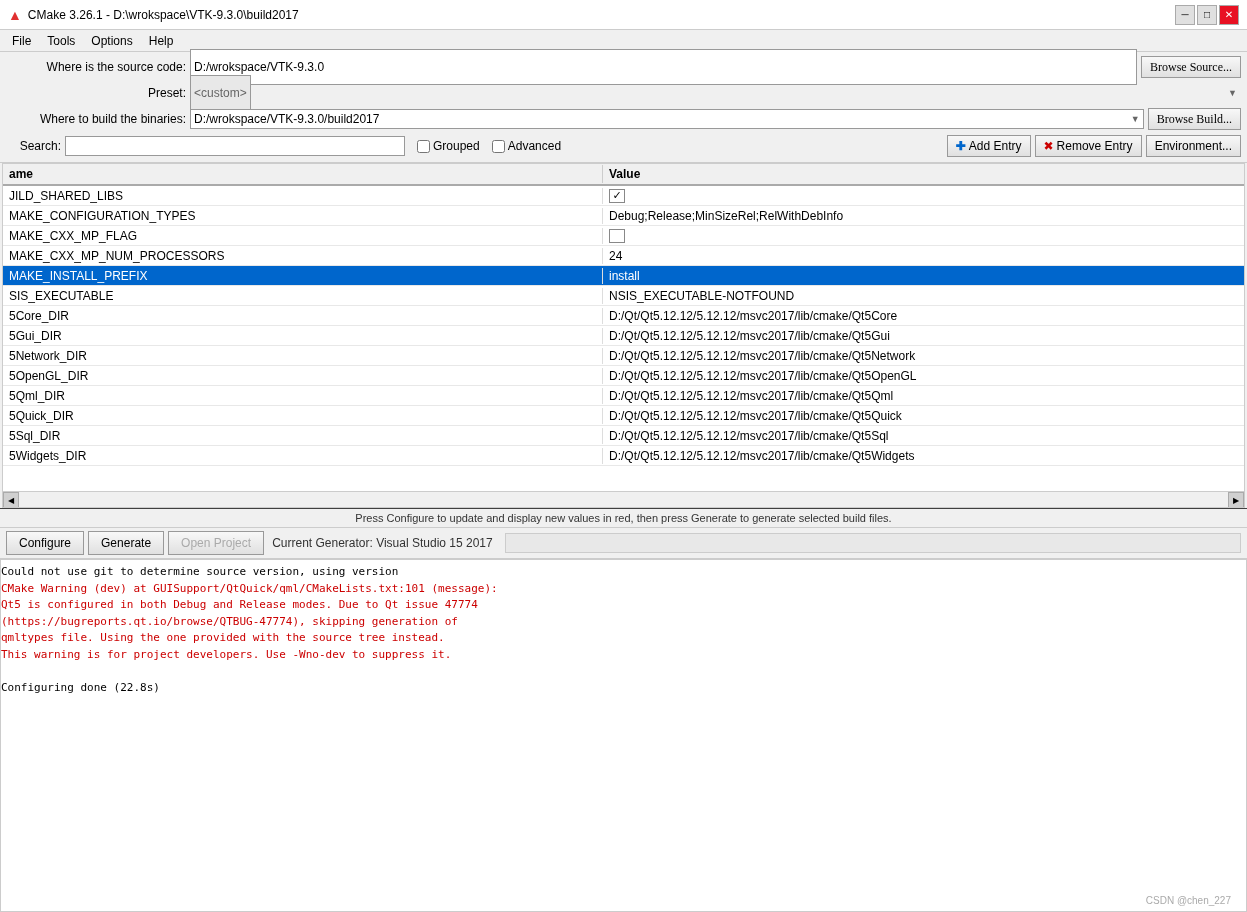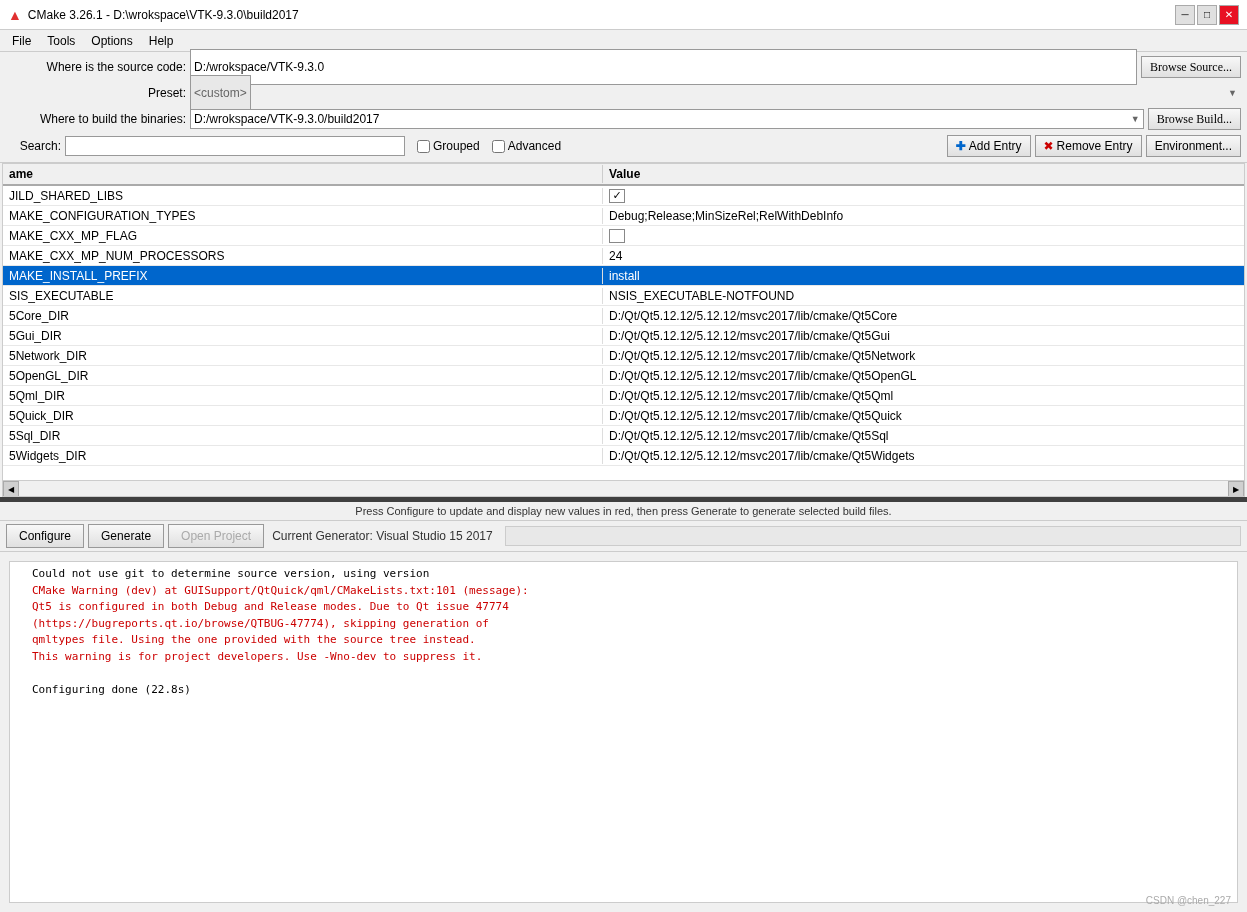--- a/index.html
+++ b/index.html
@@ -234,21 +234,21 @@
       font-size: 8px;
       cursor: pointer;
     }
     .scrollbar-track {
       flex: 1;
       background: #f0f0f0;
     }
     
     .status-bar {
       background: #f0f0f0;
-      border-top: 5px solid #404040;
+      border-top: 1px solid #404040;
       border-bottom: 1px solid #ccc;
       padding: 3px 6px;
       font-size: 11px;
       text-align: center;
       color: #333;
     }
     
     .bottom-bar {
       display: flex;
       align-items: center;
@@ -279,22 +279,22 @@
       height: 20px;
       background: #e8e8e8;
       border: 1px solid #ccc;
       margin-left: 8px;
     }
     
     .output-area {
       flex: 1;
       background: white;
       border: 1px solid #ccc;
-      margin: 9px;
-      padding: 4px 22px;
+      margin: 0;
+      padding: 4px 0;
       font-family: Consolas, monospace;
       font-size: 11px;
       overflow-y: auto;
       overflow-x: auto;
     }
     .output-line { color: #000; line-height: 1.5; }
     .output-line.warning { color: #cc0000; }
     
     .watermark {
       position: absolute;

